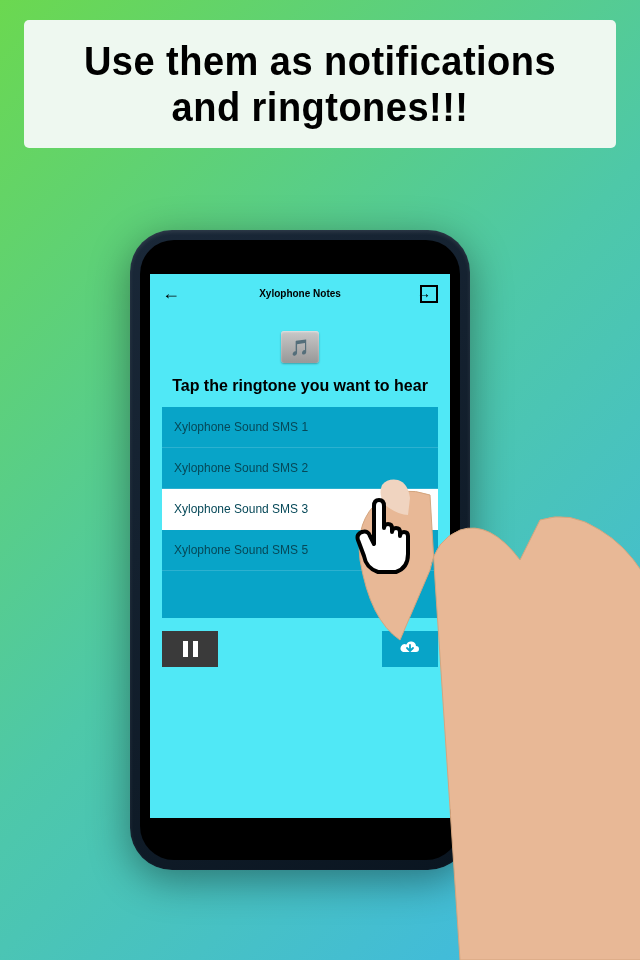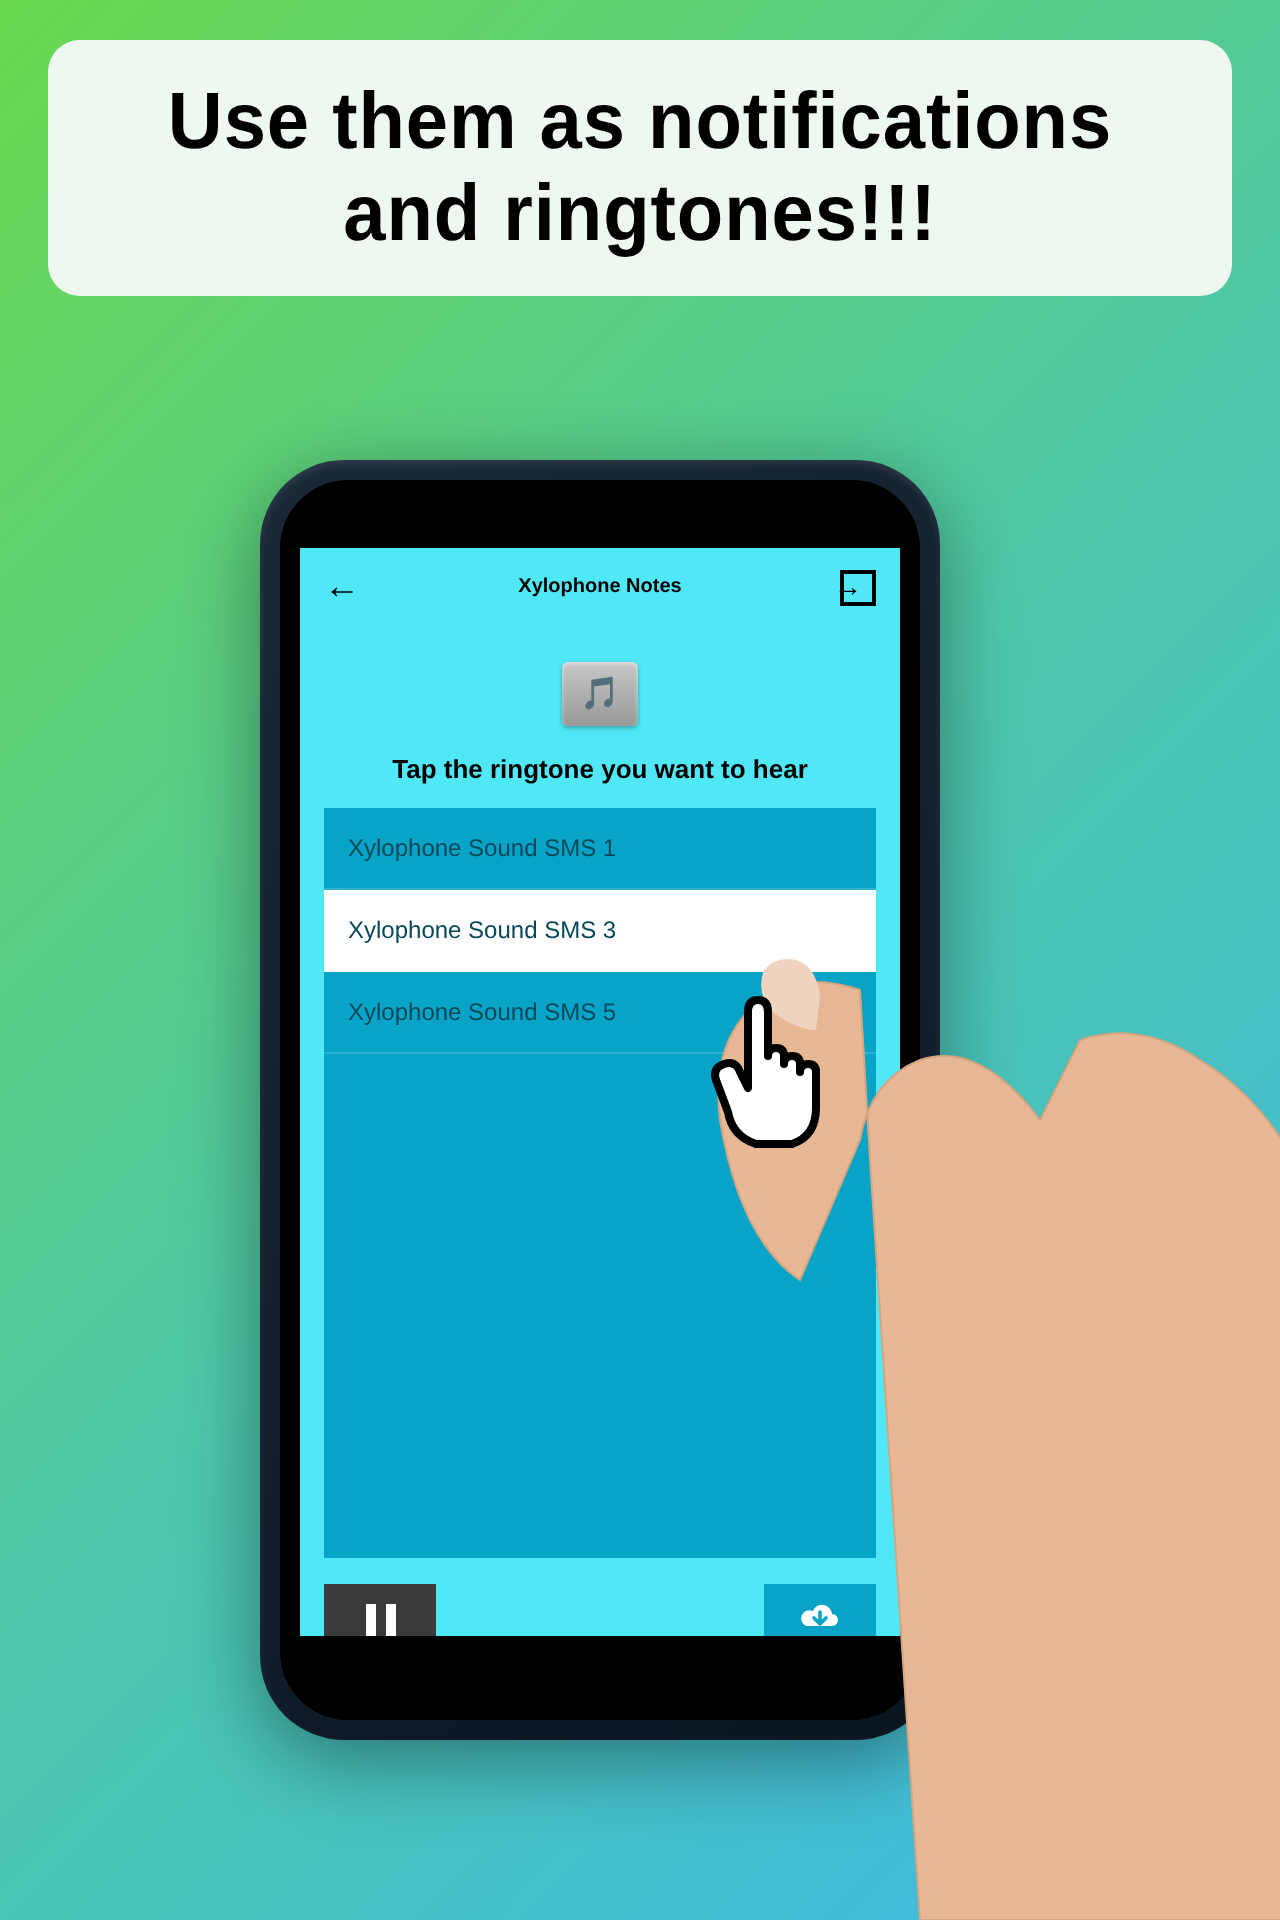--- a/index.html
+++ b/index.html
@@ -10,21 +10,21 @@
     body {
       width: 640px;
       height: 960px;
       background: linear-gradient(135deg, #6bd850 0%, #4ec8a8 50%, #3eb8e8 100%);
       font-family: Arial, sans-serif;
       position: relative;
       overflow: hidden;
     }
     .banner {
       background: #eef8f0;
-      border-radius: 16px;
+      border-radius: 5px;
       margin: 20px 24px 0 24px;
       padding: 18px 20px;
       text-align: center;
     }
     .banner-text {
       font-size: 40px;
       font-weight: 900;
       font-family: 'Arial Narrow', Arial, sans-serif;
       letter-spacing: 0.5px;
       line-height: 1.15;
@@ -122,29 +122,29 @@
       border-radius: 3px;
       position: relative;
       box-shadow: inset 0 1px 2px rgba(255,255,255,0.5), 0 1px 2px rgba(0,0,0,0.3);
       display: flex;
       align-items: center;
       justify-content: center;
       font-size: 16px;
     }
     .instruction {
       text-align: center;
-      font-size: 13px;
+      font-size: 16px;
       font-weight: bold;
       font-family: 'Arial Black', Arial, sans-serif;
       padding: 4px 0 12px 0;
     }
     .list-container {
       background: #08a4c8;
       margin: 0 12px;
-      height: 375px;
+      height: 211px;
       overflow: hidden;
     }
     .list-item {
       padding: 13px 12px;
       font-size: 12px;
       color: #064858;
       border-bottom: 1px solid rgba(255,255,255,0.15);
       cursor: pointer;
     }
     .list-item.selected {
@@ -226,20 +226,21 @@
           <div class="header-title">Xylophone Notes</div>
           <div class="exit-icon"></div>
         </div>
 
         <div class="music-icon">🎵</div>
 
         <div class="instruction">Tap the ringtone you want to hear</div>
 
         <div class="list-container">
           <div class="list-item">Xylophone Sound SMS 1</div>
+          <div class="list-item">Xylophone Sound SMS 2</div>
           <div class="list-item selected">Xylophone Sound SMS 3</div>
           <div class="list-item">Xylophone Sound SMS 5</div>
         </div>
 
         <div class="controls">
           <div class="pause-btn">
             <div class="pause-bars">
                 <span></span>
                 <span></span>
               </div>

